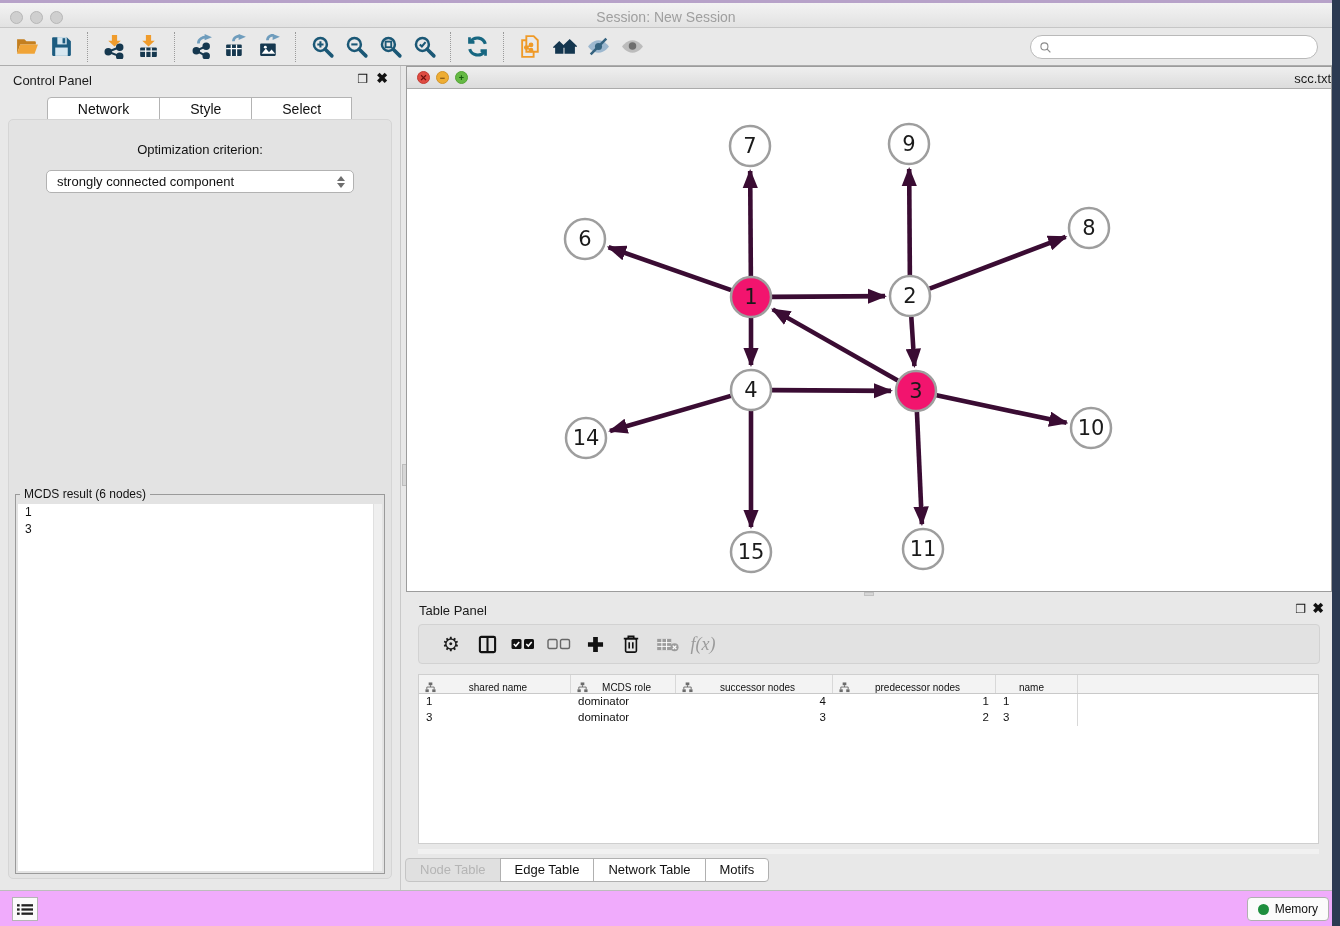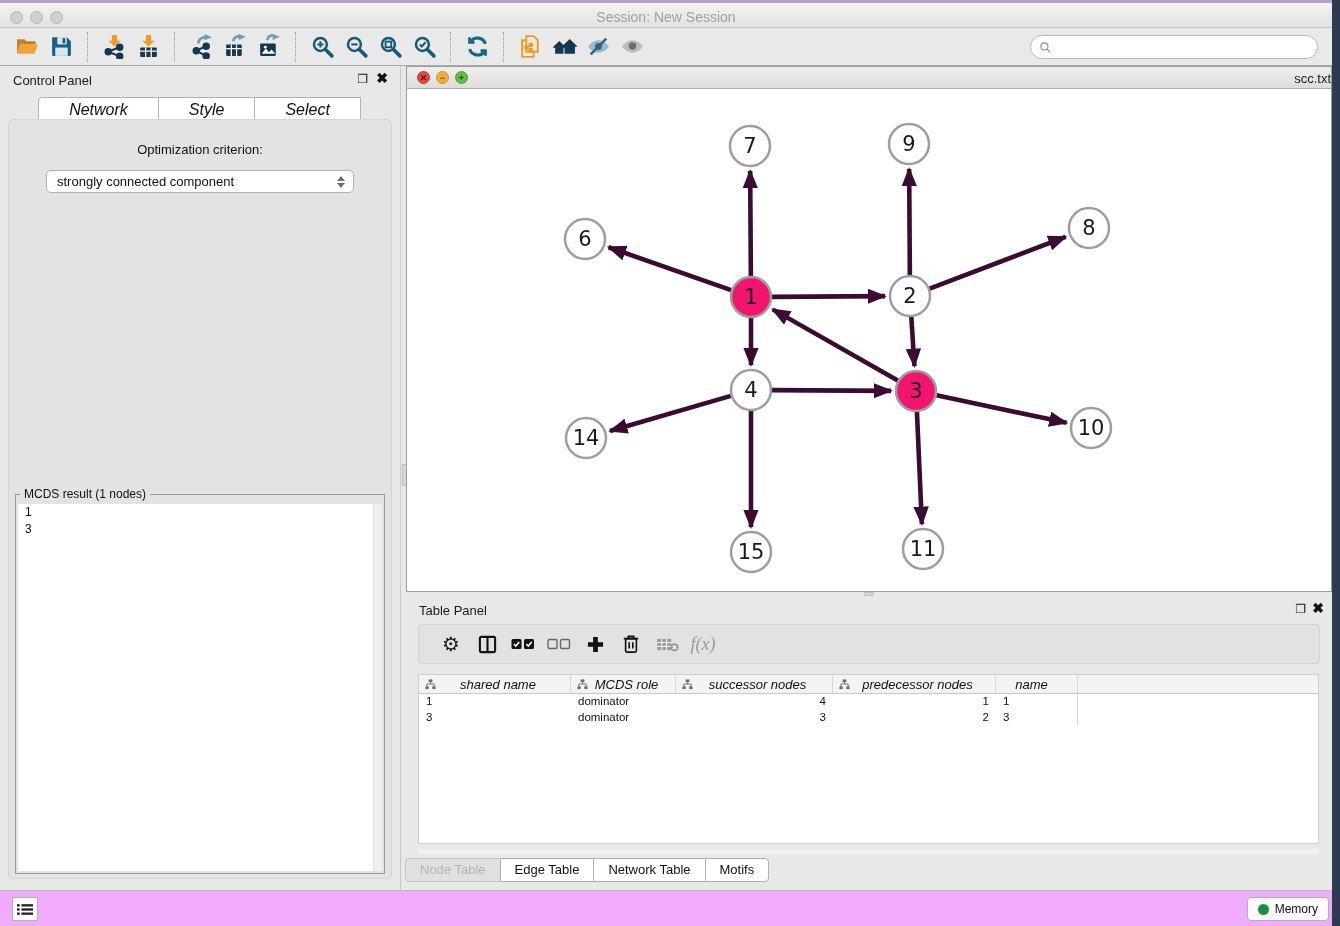--- a/index.html
+++ b/index.html
@@ -37,21 +37,21 @@
   
   .control-panel { position:absolute; left:0; top:0; width:400px; height:824px; background:#e8e8e8; }
   .cp-header { position:absolute; left:0; top:0; width:100%; height:28px; }
   .cp-title { position:absolute; left:13px; top:7px; font-size:13px; color:#1a1a1a; }
   .panel-float { position:absolute; top:7px; font-size:12px; color:#111; line-height:12px; }
   .panel-close { position:absolute; top:6px; font-weight:bold; font-size:14px; color:#111; line-height:13px; }
   .cp-header .panel-float { right:32px; }
   .cp-header .panel-close { right:12px; }
   .cp-tabs { position:absolute; left:0; top:31px; width:100%; text-align:center; }
   .cp-tab { display:inline-block; padding:3px 30px 4px; background:#fff; border:1px solid #b3b3b3;
-    margin-left:-1px; font-size:16px; color:#111; position:relative;font-style:italic; }
+    margin-left:-1px; font-size:14px; color:#111; position:relative; }
   .cp-tab:first-child { border-radius:4px 0 0 0; }
   .cp-tab.active { background:#dadada; color:#acacac; border-color:#c2c2c2; border-radius:0 4px 0 0; }
   .cp-content { position:absolute; left:8px; right:8px; top:53px; bottom:11px;
     background:#e3e3e3; border:1px solid #d5d5d5; border-radius:5px; }
   .opt-label { margin-top:22px; text-align:center; font-size:13px; color:#111; }
   .opt-select { margin:13px auto 0; width:308px; height:23px; background:#fff;
     border:1px solid #b2b2b2; border-radius:5px; display:flex; align-items:center;
     padding:0 8px 0 10px; font-size:13px; color:#111; }
   .opt-select .sel-text { flex:1; }
   .stepper { display:flex; flex-direction:column; gap:2px; }
@@ -103,22 +103,22 @@
   .tp-toolbar { position:absolute; left:12px; right:12px; top:28px; height:40px;
     background:#e2e2e2; border:1px solid #d2d2d2; border-radius:4px;
     display:flex; align-items:center; padding-left:14px; }
   .tp-tool { width:36px; height:30px; display:flex; align-items:center; justify-content:center; }
   .gear-char { font-family:"DejaVu Sans", sans-serif; font-size:20px; color:#1c1c1c; line-height:20px; }
   .fx { font-family:"Liberation Serif", serif; font-style:italic; font-size:18px; color:#9a9a9a; }
 
   .tbl { position:absolute; left:12px; right:13px; top:78px; bottom:46px; background:#fff;
     border:1px solid #cfcfcf; overflow:hidden; }
   .tbl-header { display:flex; height:19px; background:#f3f3f3; border-bottom:1px solid #c9c9c9; }
-  .th { display:flex; align-items:center; font-size:13px; color:#111;
-    border-right:1px solid #d8d8d8; padding:0 4px; position:relative;font-style:italic; }
+  .th { display:flex; align-items:flex-end; font-size:10px; color:#111;
+    border-right:1px solid #d8d8d8; padding:0 4px; position:relative; }
   .th svg { width:11px; height:11px; margin:0 4px 0 2px; flex:none; }
   .th .th-label { flex:1; text-align:center; padding-right:10px; }
   .c0{width:152px;} .c1{width:105px;} .c2{width:157px;} .c3{width:163px;} .c4{width:82px; border-right:1px solid #d8d8d8;}
   .tbl-row { display:flex; height:16px; }
   .td { font-size:11.5px; color:#111; padding:1px 7px 0; }
   .td.r { text-align:right; }
 
   .tp-tabs { position:absolute; left:0; bottom:8px; width:100%; text-align:left; }
   .tp-tab { display:inline-block; padding:3px 14px 4px; background:#fff; border:1px solid #b0b0b0;
     margin-left:-1px; font-size:13px; color:#111; }
@@ -312,21 +312,21 @@
       <div class="cp-content">
         <div class="opt-label">Optimization criterion:</div>
         <div class="opt-select">
           <span class="sel-text">strongly connected component</span>
           <span class="stepper">
               <i class="up"></i>
               <i class="dn"></i>
             </span>
         </div>
         <div class="result-group">
-          <span class="result-legend">MCDS result (1 nodes)</span>
+          <span class="result-legend">MCDS result (6 nodes)</span>
           <div class="result-area">
             <div class="result-line">1</div>
             <div class="result-line">3</div>
             <div class="result-scroll"></div>
           </div>
         </div>
       </div>
     </div>
 
     <div class="v-divider">

